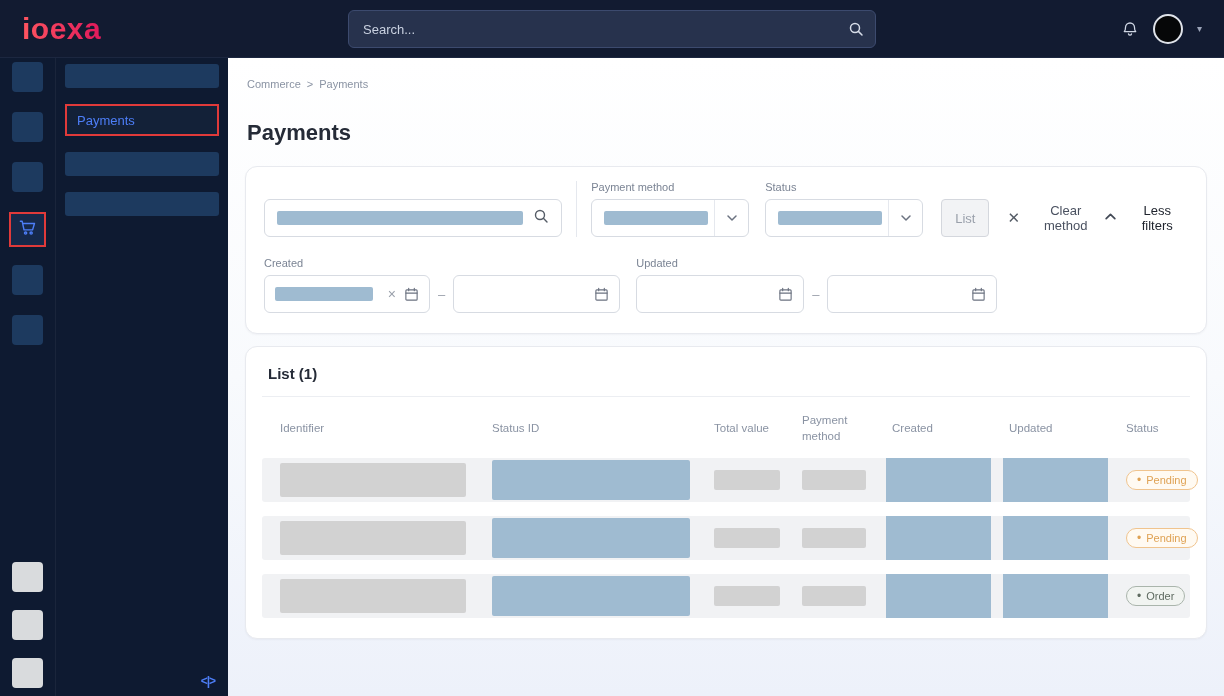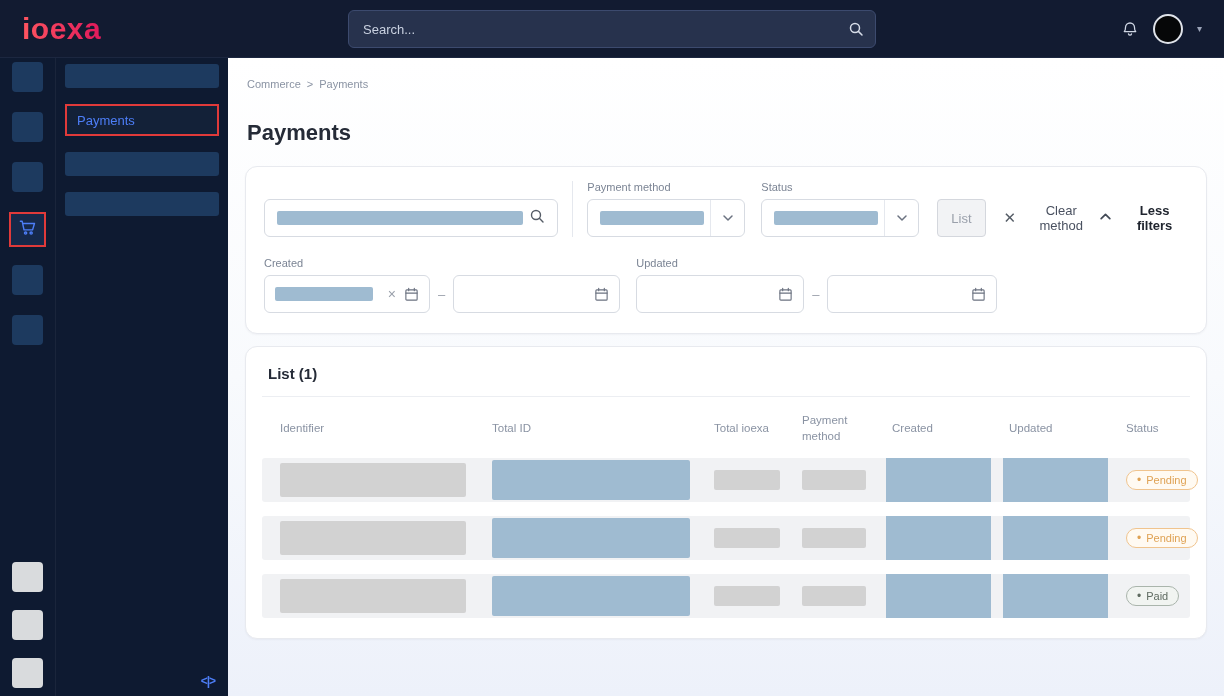--- a/index.html
+++ b/index.html
@@ -57,21 +57,21 @@
   .f-search .redact{width:246px;height:14px}
   .vdiv{width:1px;background:#e5e8ee;align-self:stretch;margin:0 14px;height:56px}
   .select{width:158px;padding-left:12px;justify-content:space-between}
   .select .redact{width:104px;height:14px}
   .sel-chev{width:34px;align-self:stretch;border-left:1px solid #e5e8ee;display:flex;align-items:center;justify-content:center;color:#6b7280}
   .fgroup{display:flex;flex-direction:column}
   .gap16{margin-left:16px}
   .apply-btn{margin-left:18px;height:38px;padding:0 13px;border:1px solid #d4d7dd;border-radius:4px;background:#f2f3f5;color:#9aa0ab;font-size:13px;cursor:default}
   .clear-btn{margin-left:18px;height:38px;display:flex;align-items:center;gap:7px;color:#4a5160;font-size:13px;cursor:pointer;background:none;border:none}
   .clear-btn .x{font-size:15px;color:#555c66}
-  .less-btn{margin-left:auto;height:38px;display:flex;align-items:center;gap:9px;color:#20252f;font-size:13px;font-weight:700;cursor:pointer;background:none;border:none}
+  .less-btn{margin-left:auto;height:38px;display:flex;align-items:center;gap:9px;color:#20252f;font-size:13px;font-weight:400;cursor:pointer;background:none;border:none}
   .less-btn svg{color:#434a56}
 
   .date-input{padding:0 10px;justify-content:flex-end;gap:8px;color:#6b7280}
   .d1{width:166px}.d2{width:167px}.d3{width:168px}.d4{width:170px}
   .date-input .redact{width:98px;height:14px;margin-right:auto}
   .ix{font-size:14px;color:#9aa0ab;cursor:pointer;line-height:1}
   .cal{display:flex;align-items:center;cursor:pointer}
   .dash{margin:0 8px 11px;color:#9aa0ab;font-size:13px}
   .drow{display:flex;align-items:flex-end}
 
@@ -283,22 +283,22 @@
           </div>
 
         </div>
       </section>
 
       <section class="card list-card">
         <div class="list-title">List (1)</div>
 
         <div class="tgrid thead">
           <div>Identifier</div>
-          <div>Total ID</div>
-          <div>Total ioexa</div>
+          <div>Status ID</div>
+          <div>Total value</div>
           <div class="c-pm">Payment method</div>
           <div>Created</div>
           <div>Updated</div>
           <div>Status</div>
         </div>
 
         <div class="tgrid trow">
           <div class="cell">
               <span class="redact gray b-id"></span>
             </div>
@@ -367,21 +367,21 @@
             </div>
           <div class="cell full">
               <span class="redact b-created"></span>
             </div>
           <div class="cell full">
               <span class="redact b-updated"></span>
             </div>
           <div class="cell">
             <span class="badge" data-status="Paid">
               <span class="dot">•</span>
-              <span>Paid</span>
+              <span>Order</span>
             </span>
           </div>
         </div>
 
       </section>
 
     </main>
   </div>
 </div>
 

